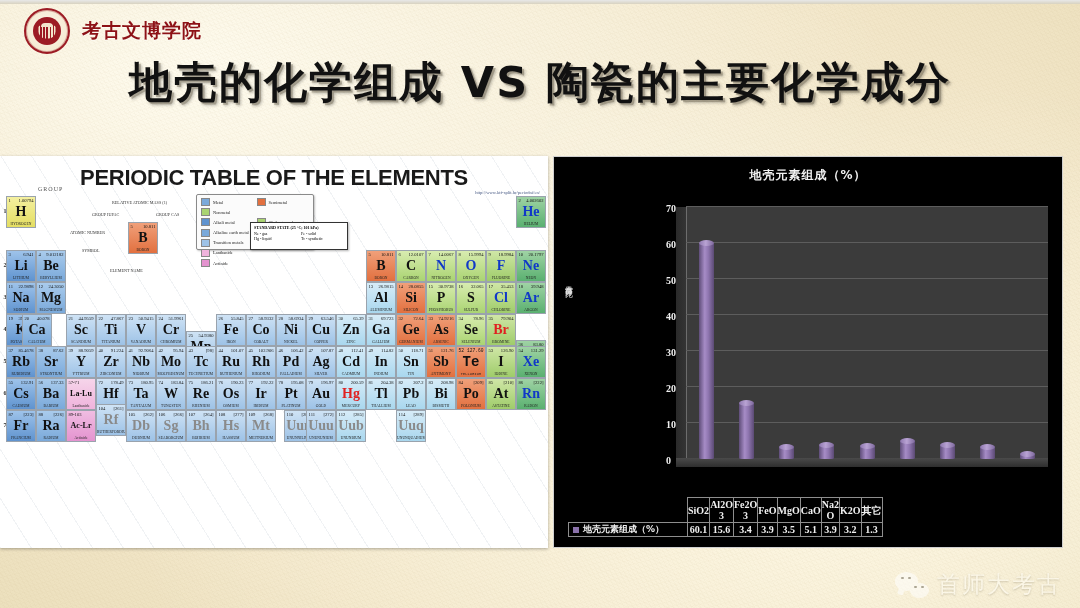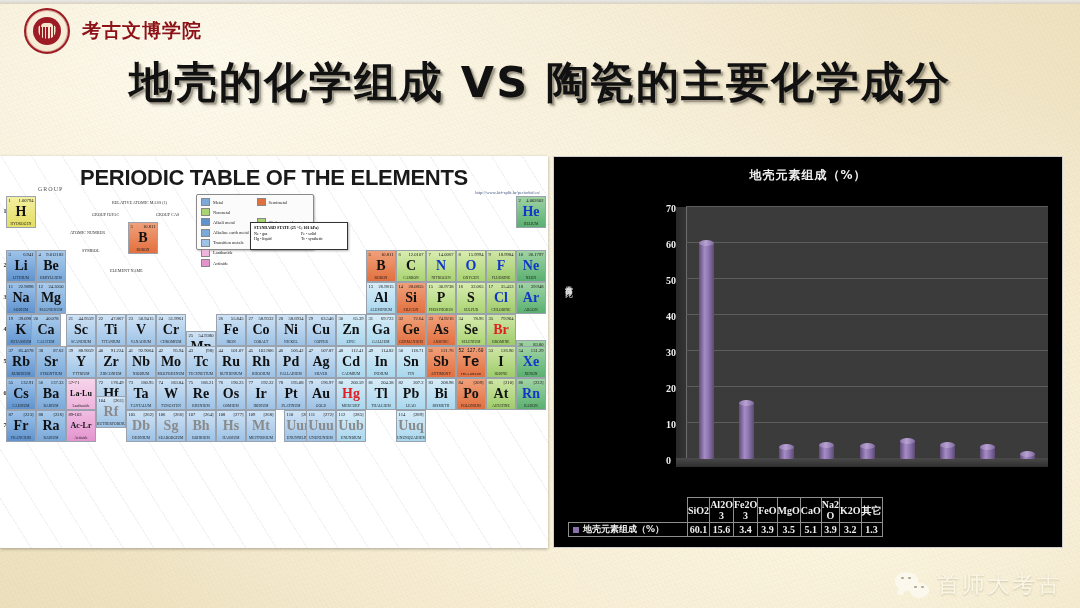--- a/index.html
+++ b/index.html
@@ -306,21 +306,21 @@
           <span class="mass">39.948</span>
           <span class="sym sym-blue">Ar</span>
           <span class="nm">ARGON</span>
         </div>
         <div class="cell c-alkali" style="left: 6px; top: 158px;">
           <span class="num">19</span>
           <span class="mass">39.0983</span>
           <span class="sym">K</span>
           <span class="nm">POTASSIUM</span>
         </div>
-        <div class="cell c-alkearth" style="left: 22px; top: 158px; margin-left: 9px;">
+        <div class="cell c-alkearth" style="left: 22px; top: 158px;">
           <span class="num">20</span>
           <span class="mass">40.078</span>
           <span class="sym">Ca</span>
           <span class="nm">CALCIUM</span>
         </div>
         <div class="cell c-trans" style="left: 66px; top: 158px; padding-left: 23px;">
           <span class="num">21</span>
           <span class="mass">44.9559</span>
           <span class="sym">Sc</span>
           <span class="nm">SCANDIUM</span>
@@ -642,21 +642,21 @@
           <span class="mass">[226]</span>
           <span class="sym">Ra</span>
           <span class="nm">RADIUM</span>
         </div>
         <div class="cell c-actin" style="left: 66px; top: 254px;">
           <span class="num">89-103</span>
           <span class="mass"></span>
           <span class="sym" style="font-size: 8px;">Ac-Lr</span>
           <span class="nm">Actinide</span>
         </div>
-        <div class="cell c-trans" style="left: 96px; top: 240px;">
+        <div class="cell c-trans" style="left: 96px; top: 248px;">
           <span class="num">104</span>
           <span class="mass">[261]</span>
           <span class="sym sym-ghost">Rf</span>
           <span class="nm">RUTHERFORDIUM</span>
         </div>
         <div class="cell c-trans" style="left: 126px; top: 254px;">
           <span class="num">105</span>
           <span class="mass">[262]</span>
           <span class="sym sym-ghost">Db</span>
           <span class="nm">DUBNIUM</span>

